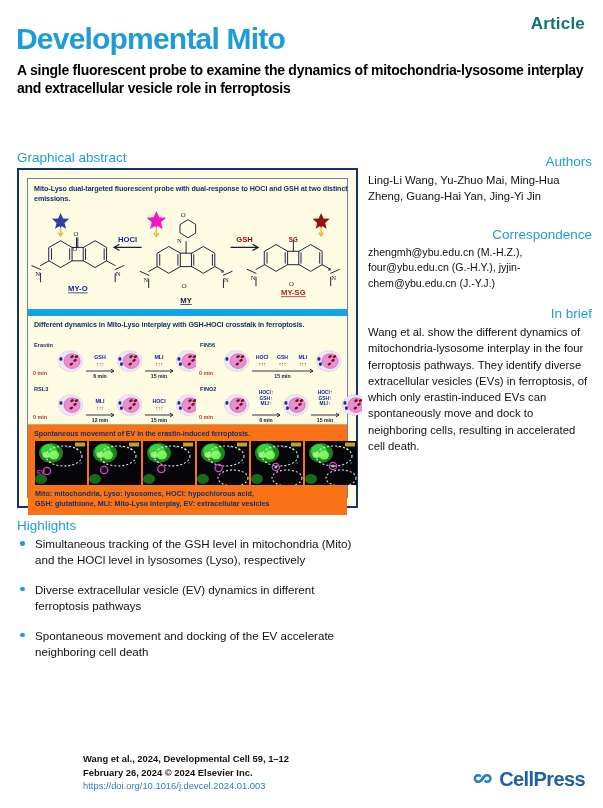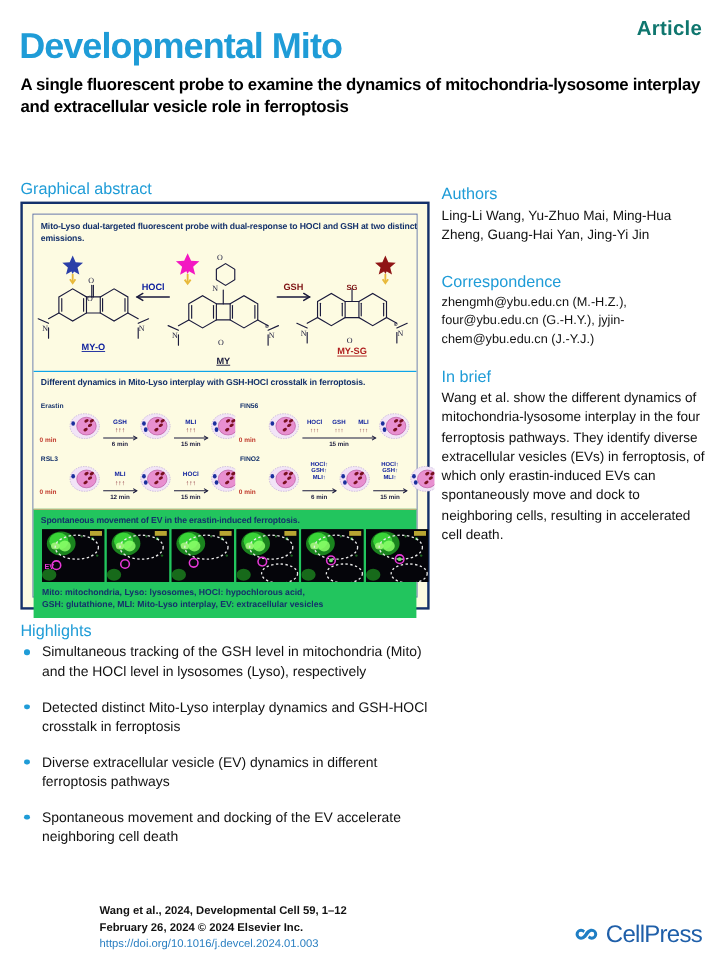--- a/index.html
+++ b/index.html
@@ -25,20 +25,21 @@
   .paper-title {
     position:absolute; left:17px; top:62px; width:573px;
     font-size:14px; font-weight:bold; color:#000000;
     line-height:1.28; letter-spacing:-0.25px;
   }
 
   
   .sec-head {
     color:#1f9cd7; font-size:13.5px; font-weight:normal;
     letter-spacing:0px;
+    text-align:right;
   }
 
   
   .ga-head { position:absolute; left:17px; top:150px; }
   .ga-box {
     position:absolute; left:17px; top:168px;
     width:341px; height:340px;
     border:2px solid #14316b;
     background:#fdfbe2;
     padding:8px;
@@ -50,30 +51,30 @@
     line-height:1.32; letter-spacing:-0.1px;
   }
 
   
   .ga-p1 { position:absolute; left:0; top:0; width:100%; height:130px; background:#fdfbe2; }
   .ga-p1 .cap { position:absolute; left:6px; top:5px; width:322px; }
   .chem { position:absolute; left:0; top:26px; width:100%; height:104px; }
 
   
   .ga-p2 { position:absolute; left:0; top:130px; width:100%; height:115px;
-           background:#fdfbe2; border-top:1px solid #0ea5e9; }
+           background:#fdfbe2; border-top:7px solid #0ea5e9; }
   .ga-p2 .cap { position:absolute; left:6px; top:4px; width:322px; }
   .path-grid { position:absolute; left:4px; top:26px; width:329px; height:86px; }
   .path { position:absolute; width:164px; height:43px; }
   .path .pname { position:absolute; left:2px; top:0px; font-size:5.6px; font-weight:bold; color:#14316b; }
   .path .t0 { position:absolute; left:1px; top:28px; font-size:5.4px; font-weight:bold; color:#c0392b; }
 
   
   .ga-p3 { position:absolute; left:0; top:245px; width:100%; height:91px;
-           background:#22c55e; border-top:1px solid #b9b07a; }
+           background:#f97316; border-top:1px solid #b9b07a; }
   .ga-p3 .cap { position:absolute; left:6px; top:4px; width:322px; }
   .movie-strip { position:absolute; left:7px; top:16px; display:flex; gap:2px; }
   .frame { width:52px; height:44px; background:#050508; position:relative; overflow:hidden; }
   .ga-legend { position:absolute; left:7px; top:64px; width:322px;
                font-size:7.2px; font-weight:bold; color:#14316b; line-height:1.38; }
 
   
   .hl-head { position:absolute; left:17px; top:518px; }
   .hl-list { position:absolute; left:17px; top:536px; width:350px; }
   .hl-item { position:relative; padding-left:18px; margin-bottom:13px;
@@ -89,21 +90,21 @@
   .rc-corr { top:227px; }
   .rc-brief { top:306px; }
   .rc-corr .rc-body { font-size:10.6px; line-height:1.45; }
 
   
   .footer { position:absolute; left:83px; top:752px;
             font-size:9.4px; line-height:1.44; color:#111; font-weight:bold; }
   .footer .doi { color:#2a7fc1; font-weight:normal; }
   .cellpress { position:absolute; right:18px; top:768px;
                display:flex; align-items:center; gap:4px; }
-  .cp-text { font-size:20px; font-weight:normal; color:#1f5fa9; letter-spacing:-0.6px; }
+  .cp-text { font-size:20px; font-weight:bold; color:#1f5fa9; letter-spacing:-0.6px; }
 </style>
 </head>
 <body>
 
 <div class="page">
 
   <div class="article-tag">Article</div>
   <div class="journal-title">Developmental Mito</div>
   <div class="paper-title">A single fluorescent probe to examine the dynamics of mitochondria-lysosome interplay and extracellular vesicle role in ferroptosis</div>
 
@@ -521,21 +522,20 @@
         <div>GSH: glutathione, MLI: Mito-Lyso interplay, EV: extracellular vesicles</div>
       </div>
     </div>
 
    </div>
   </div>
 
   <div class="sec-head hl-head">Highlights</div>
   <div class="hl-list" id="hl-list">
       <div class="hl-item"><span class="dot"></span><span>Simultaneous tracking of the GSH level in mitochondria (Mito) and the HOCl level in lysosomes (Lyso), respectively</span></div>
-      <div class="hl-item"><span class="dot"></span><span>Detected distinct Mito-Lyso interplay dynamics and GSH-HOCl crosstalk in ferroptosis</span></div>
       <div class="hl-item"><span class="dot"></span><span>Diverse extracellular vesicle (EV) dynamics in different ferroptosis pathways</span></div>
       <div class="hl-item"><span class="dot"></span><span>Spontaneous movement and docking of the EV accelerate neighboring cell death</span></div>
     </div>
 
   <div class="rc rc-auth">
     <div class="sec-head rc-head">Authors</div>
     <div class="rc-body">Ling-Li Wang, Yu-Zhuo Mai, Ming-Hua Zheng, Guang-Hai Yan, Jing-Yi Jin</div>
   </div>
 
   <div class="rc rc-corr">

